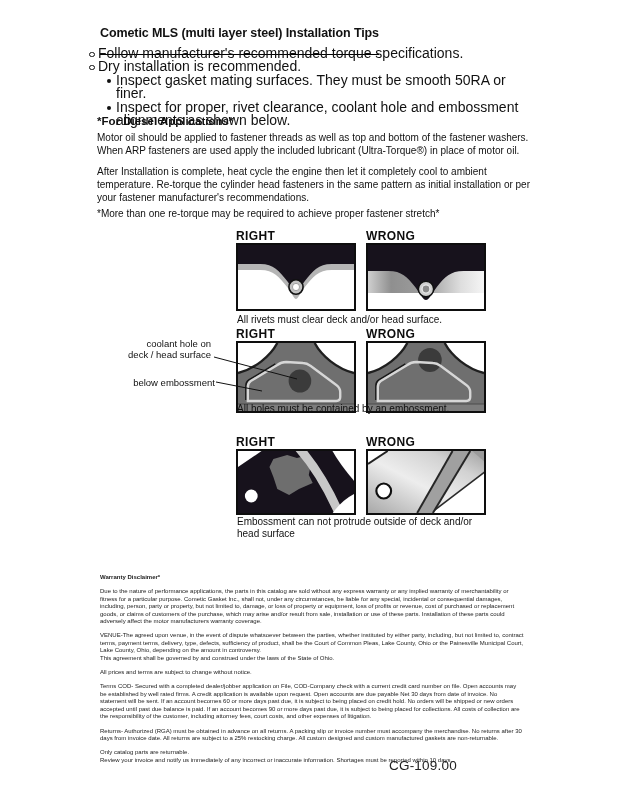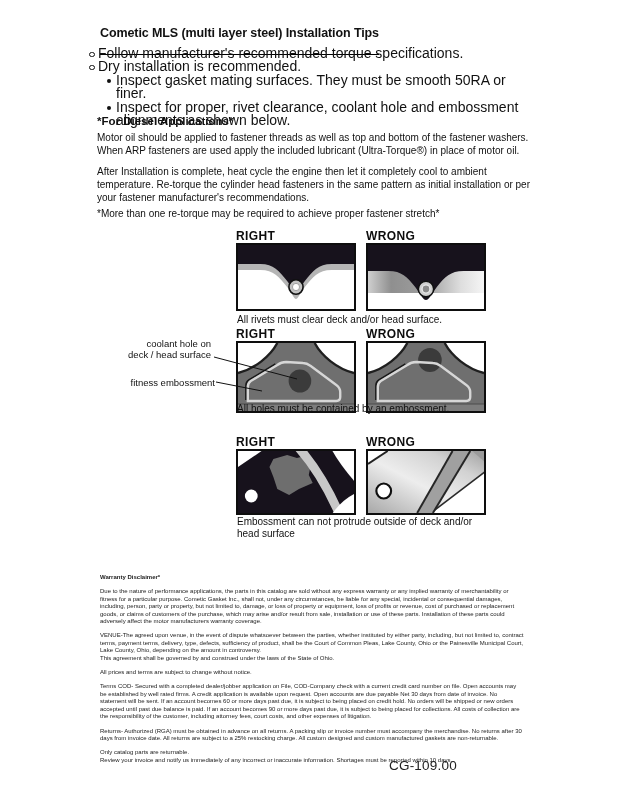--- a/index.html
+++ b/index.html
@@ -95,21 +95,21 @@
 
 <div class="abs caption" style="left:237px;top:314px;">All rivets must clear deck and/or head surface.</div>
 
 <div class="abs rw-label" style="left:236px;top:327px;">RIGHT</div>
 <div class="abs rw-label" style="left:366px;top:327px;">WRONG</div>
 
 <div class="abs side-label" style="left:108px;top:338px;width:103px;">
   <span>coolant hole on</span><br>
   <span>deck / head surface</span>
 </div>
-<div class="abs side-label" style="left:108px;top:377px;width:107px;">fitness embossment</div>
+<div class="abs side-label" style="left:108px;top:377px;width:107px;">below embossment</div>
 
 <div class="abs dbox" style="left:236px;top:341px;height:68px;">
   <svg width="116" height="68" viewBox="0 0 118 68" preserveAspectRatio="none">
     <rect width="118" height="68" fill="#6f6f6f"></rect>
     <rect x="0" y="61" width="118" height="7" fill="#7d7d7d"></rect>
     <line x1="0" y1="61" x2="118" y2="61" stroke="#4d4d4d" stroke-width="1.2"></line>
     <path d="M0,0 H40 C33,13 17,26 0,30 Z" fill="#ffffff"></path>
     <path d="M40,0 C33,13 17,26 0,30" stroke="#1f1f1f" stroke-width="2.4" fill="none"></path>
     <path d="M118,0 H78 C85,13 101,26 118,30 Z" fill="#ffffff"></path>
     <path d="M78,0 C85,13 101,26 118,30" stroke="#1f1f1f" stroke-width="2.4" fill="none"></path>

